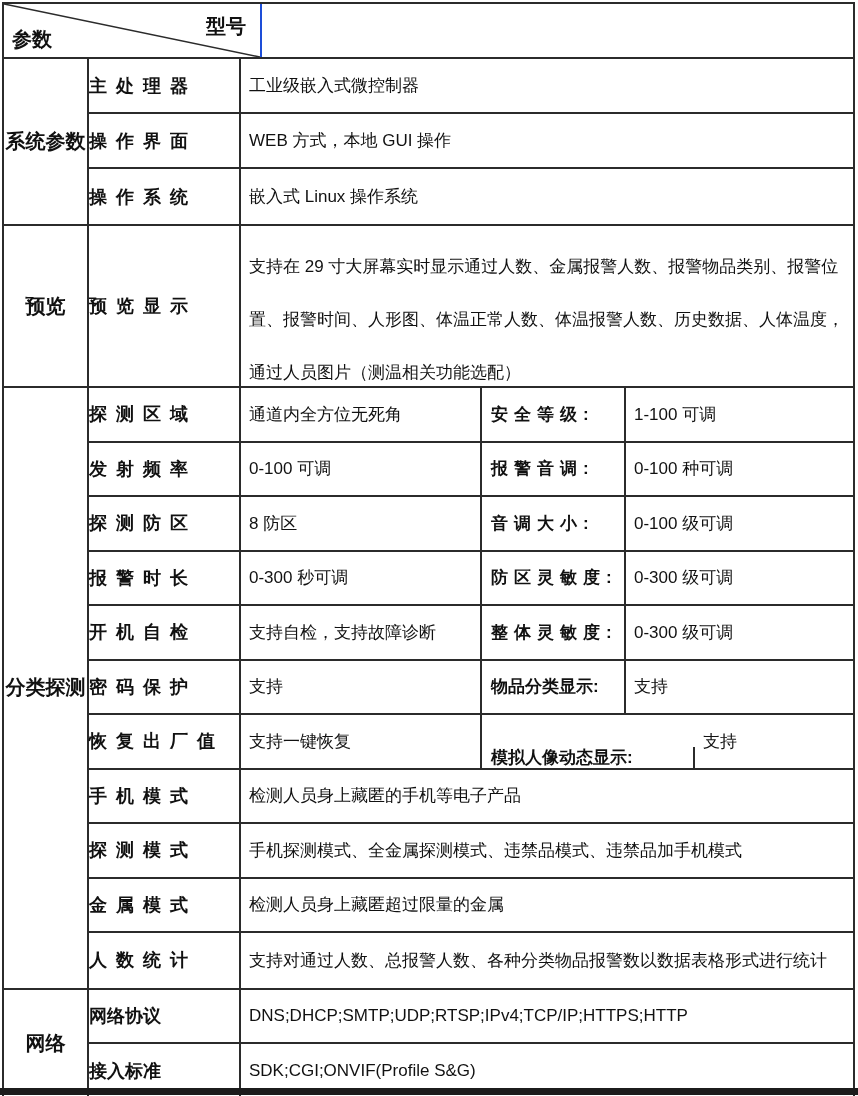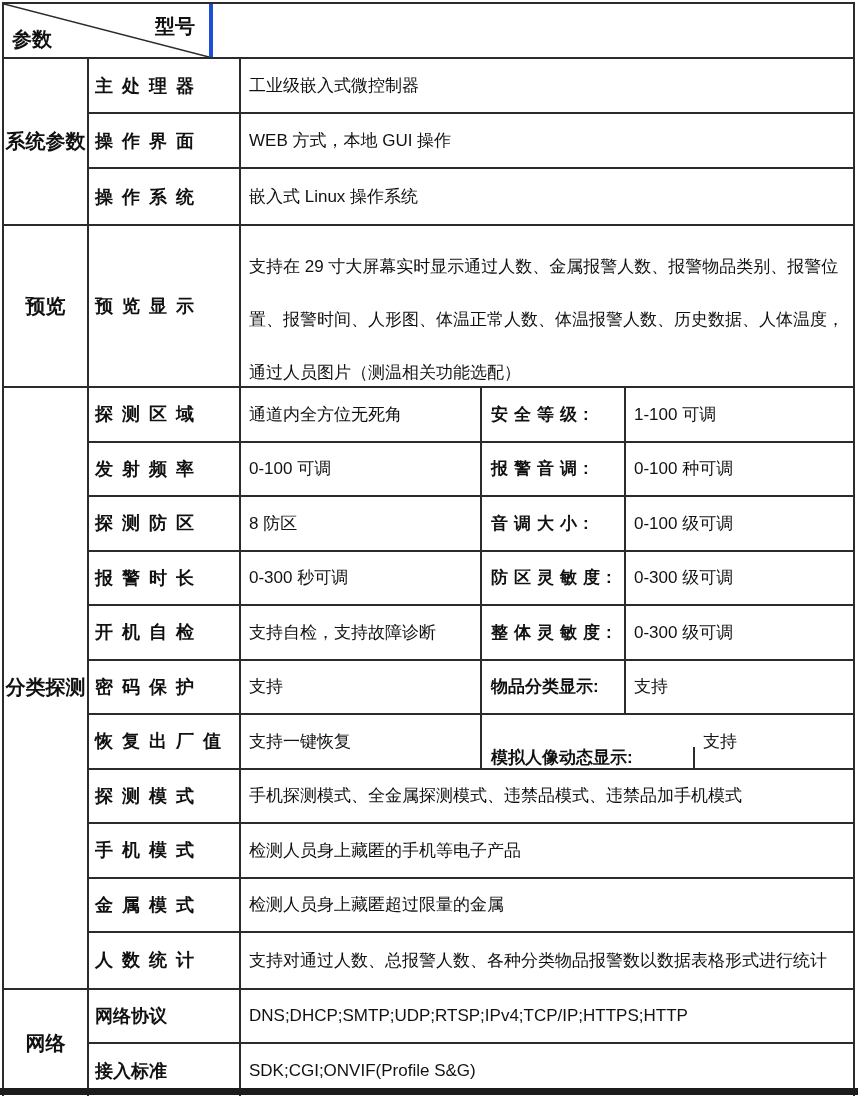--- a/index.html
+++ b/index.html
@@ -13,22 +13,22 @@
   .table {
     position: absolute;
     left: 2px; top: 2px;
     width: 853px;
     border: 2px solid #2b2b2b;
     background: #ffffff;
   }
   .header-row { display: flex; height: 55px; border-bottom: 2px solid #2b2b2b; }
   .diag-cell {
     position: relative;
-    width: 209px;
-    border-right: 4px solid #1d4ed8;
+    width: 258px;
+    border-right: 2px solid #1d4ed8;
     overflow: hidden;
   }
   .diag-svg { position: absolute; left: 0; top: 0; width: 100%; height: 100%; }
   .diag-svg line { stroke: #2b2b2b; stroke-width: 1.6; }
   .corner-param {
     position: absolute; left: 8px; bottom: 4px;
     font-size: 20px; font-weight: bold;
   }
   .corner-model {
     position: absolute; right: 14px; top: 9px;
@@ -49,21 +49,21 @@
   .row { display: flex; border-bottom: 2px solid #2b2b2b; height: 54.5px; }
   .row:last-child { border-bottom: none; }
   .row.h55 { height: 55px; }
   .row.h54 { height: 54px; }
   .row.h160 { height: 160px; }
 
   .label-cell {
     width: 152px;
     border-right: 2px solid #2b2b2b;
     display: flex; align-items: center;
-    padding-left: 6px;
+    padding-left: 0;
     font-size: 18px; font-weight: bold;
     white-space: nowrap;
   }
   .spaced { letter-spacing: 9px; }
   .spaced-sm { letter-spacing: 6px; }
 
   .value-cell {
     flex: 1;
     display: flex; align-items: center;
     padding-left: 8px; padding-right: 6px;
@@ -186,27 +186,27 @@
       </div>
 
       <div class="row">
         <div class="label-cell spaced">恢复出厂值</div>
         <div class="value-cell fixed">支持一键恢复</div>
         <div class="label2-cell wide">模拟人像动态显示:</div>
         <div class="value-cell">支持</div>
       </div>
 
       <div class="row">
+        <div class="label-cell spaced">手机模式</div>
+        <div class="value-cell">检测人员身上藏匿的手机等电子产品</div>
+      </div>
+
+      <div class="row">
         <div class="label-cell spaced">探测模式</div>
         <div class="value-cell">手机探测模式、全金属探测模式、违禁品模式、违禁品加手机模式</div>
-      </div>
-
-      <div class="row">
-        <div class="label-cell spaced">手机模式</div>
-        <div class="value-cell">检测人员身上藏匿的手机等电子产品</div>
       </div>
 
       <div class="row">
         <div class="label-cell spaced">金属模式</div>
         <div class="value-cell">检测人员身上藏匿超过限量的金属</div>
       </div>
 
       <div class="row">
         <div class="label-cell spaced">人数统计</div>
         <div class="value-cell">支持对通过人数、总报警人数、各种分类物品报警数以数据表格形式进行统计</div>

